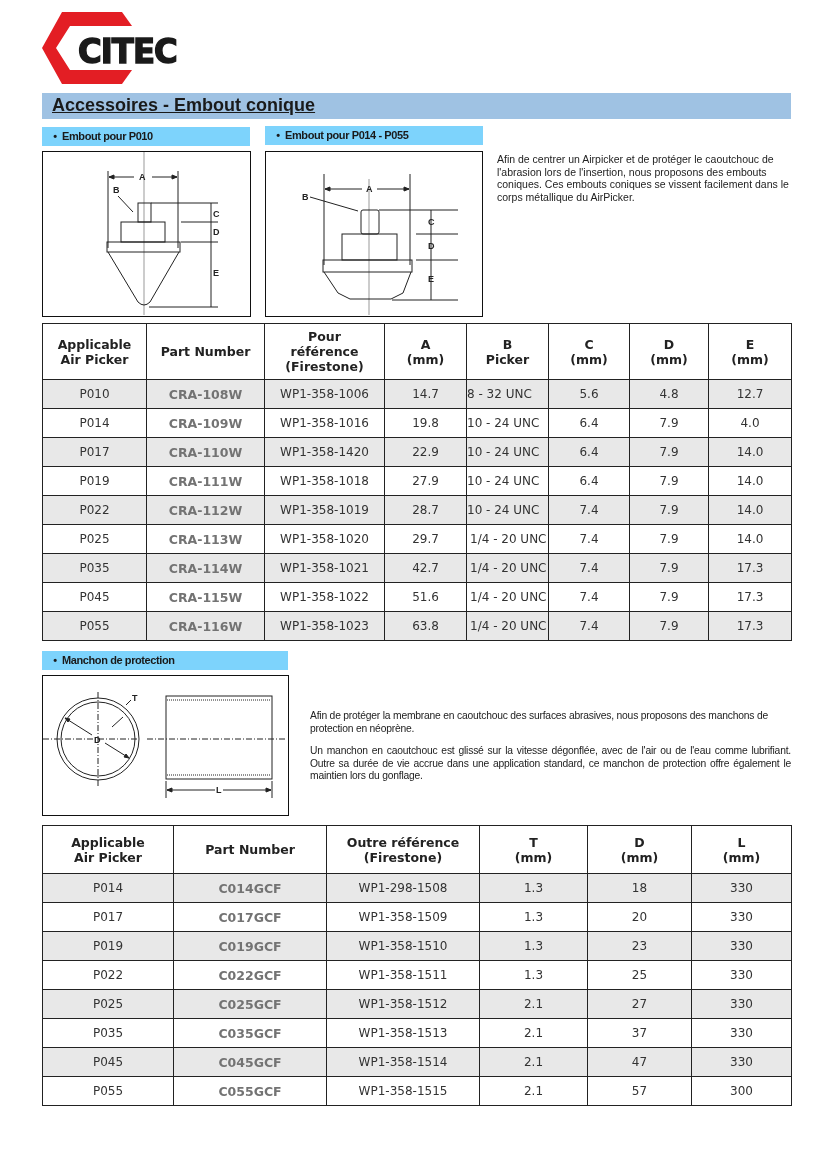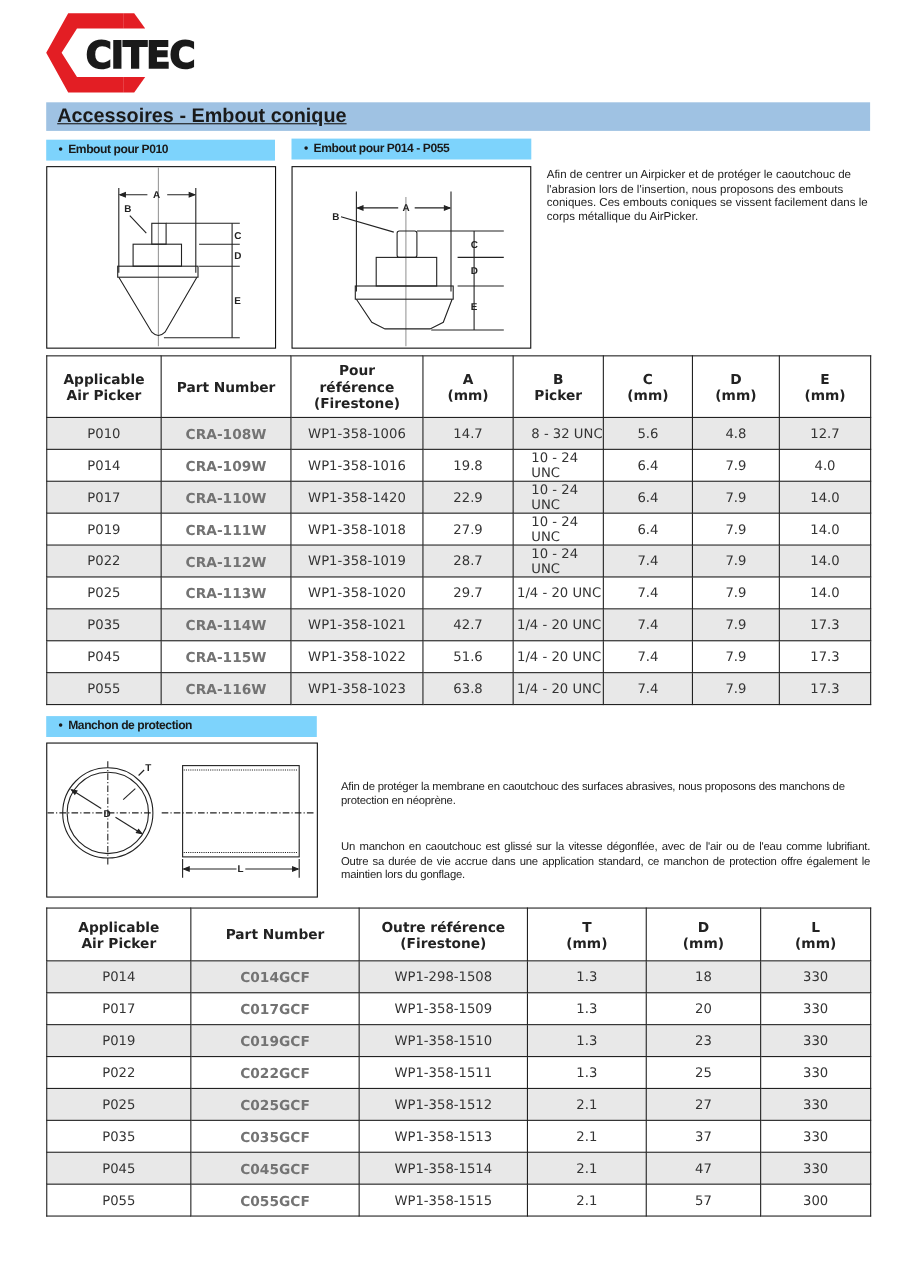--- a/index.html
+++ b/index.html
@@ -21,21 +21,21 @@
 
   .desc { font-size: 10.5px; line-height: 12.5px; color: #222; }
 
   table.spec { position: absolute; border-collapse: collapse; font-family: "DejaVu Sans", sans-serif; table-layout: fixed; }
   table.spec th, table.spec td { border: 1.2px solid #222; text-align: center; padding: 0; }
   table.spec th { font-size: 12.5px; font-weight: bold; color: #222; line-height: 15px; }
   table.spec td { font-size: 12px; color: #333; }
   table.spec td.pn { font-weight: bold; color: #737373; font-size: 12.5px; }
   table.spec tr.alt td { background: #e8e8e8; }
   table.spec td.thread { text-align: left; padding-left: 3px; }
-  table.spec td.thread.short { padding-left: 16px; }
+  table.spec td.thread.short { padding-left: 0; }
 </style>
 </head>
 <body>
 
 <div id="logo" class="abs">
   <svg width="160" height="80" viewBox="0 0 160 80">
     <polygon points="22,4 72,4 72,18 30,18 16,40 30,62 72,62 72,76 22,76 2,40" fill="#e31e24"></polygon>
     <polygon points="72,4 82,4 92,18 72,18" fill="#e31e24"></polygon>
     <polygon points="72,62 92,62 82,76 72,76" fill="#e31e24"></polygon>
   </svg>
@@ -258,21 +258,21 @@
       <line x1="124" y1="114" x2="172" y2="114"></line>
         <line x1="180" y1="114" x2="228" y2="114"></line>
       <polygon points="124,114 129,112 129,116" fill="#222"></polygon>
         <polygon points="228,114 223,112 223,116" fill="#222"></polygon>
       <text x="173" y="117" fill="#222" stroke="none">L</text>
     </g>
   </svg>
 </div>
 
 <div class="abs desc" style="left:310px; top:710px; width:480px; font-size:10.3px; letter-spacing:-0.2px;">Afin de protéger la membrane en caoutchouc des surfaces abrasives, nous proposons des manchons de protection en néoprène.</div>
-<div class="abs desc" style="left:310px; top:745px; width:481px; font-size:10.3px; letter-spacing:-0.2px; text-align:justify;margin-top:20px;">Un manchon en caoutchouc est glissé sur la vitesse dégonflée, avec de l'air ou de l'eau comme lubrifiant. Outre sa durée de vie accrue dans une application standard, ce manchon de protection offre également le maintien lors du gonflage.</div>
+<div class="abs desc" style="left:310px; top:745px; width:481px; font-size:10.3px; letter-spacing:-0.2px; text-align:justify;">Un manchon en caoutchouc est glissé sur la vitesse dégonflée, avec de l'air ou de l'eau comme lubrifiant. Outre sa durée de vie accrue dans une application standard, ce manchon de protection offre également le maintien lors du gonflage.</div>
 
 <table class="spec" style="left:42px; top:825px; width:749px;">
   <colgroup>
     <col style="width:131px">
       <col style="width:153px">
       <col style="width:153px">
     <col style="width:108px">
       <col style="width:104px">
       <col style="width:100px">
   </colgroup>

